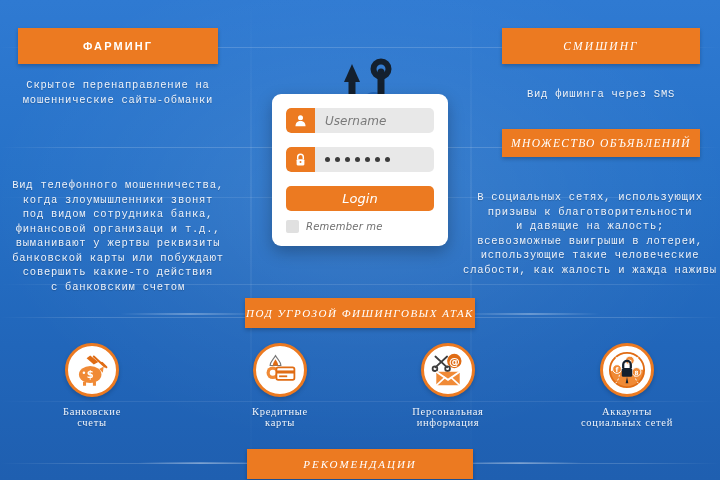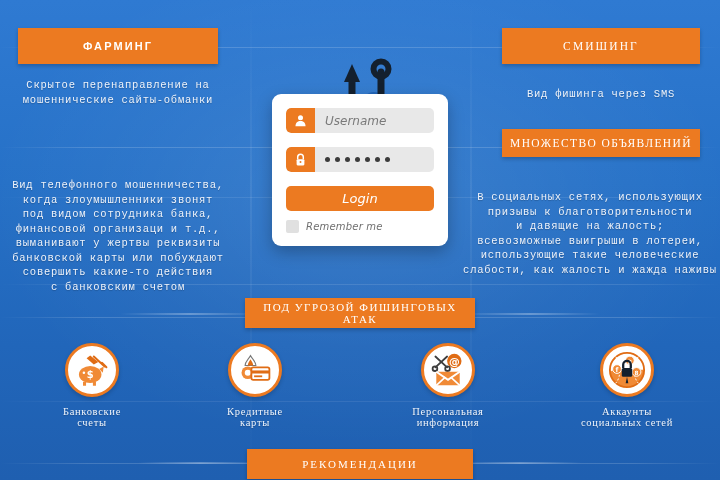--- a/index.html
+++ b/index.html
@@ -26,25 +26,25 @@
   }
 
   
   .banner{
     position:absolute;
     background:#ec7a21;
     box-shadow:0 2px 4px rgba(0,0,0,0.22);
     display:flex;align-items:center;justify-content:center;
     color:#ffffff;
     letter-spacing:2.1px;
-    text-align:center;
+    text-align:left;
     box-sizing:border-box;
   }
   .banner-sans{font-family:"Liberation Sans", sans-serif;font-weight:bold;}
-  .banner-serif{font-family:"Liberation Serif", serif;font-weight:normal;}
+  .banner-serif{font-family:"Liberation Serif", serif;font-weight:normal;font-style:italic;}
 
   .desc{
     position:absolute;
     color:#eef3fb;
     font-family:Liberation Mono, monospace;
     font-size:10.5px;
     line-height:14.5px;
     letter-spacing:0.75px;
     text-align:center;
     text-shadow:0 1px 1px rgba(0,0,0,0.22);
@@ -214,21 +214,21 @@
         <rect x="10" y="33" width="3.4" height="4.5" fill="#f08a36"></rect>
         <rect x="21" y="33" width="3.4" height="4.5" fill="#f08a36"></rect>
         <circle cx="11" cy="23" r="1.4" fill="#ffffff"></circle>
         <text x="18" y="29" font-family="DejaVu Sans, sans-serif" font-size="11" font-weight="bold" fill="#ffffff" text-anchor="middle">$</text>
       </svg>
     </div>
     <div class="icon-caption" style="white-space:pre-line;">Банковские
 счеты</div>
   </div>
 
-  <div class="icon-item" style="left:180px;top:343px;">
+  <div class="icon-item" style="left:205px;top:343px;">
     <div class="icon-circle">
       <svg width="36" height="36" viewBox="0 0 40 40">
         <path d="M15 4 C18 9 21 11 21 15 L9 15 C9 11 12 9 15 4 Z" fill="#ffffff" stroke="#777" stroke-width="1.2"></path>
         <path d="M15 8 C16.6 11 18 12.4 18 15 L12 15 C12 12.4 13.4 11 15 8 Z" fill="#e06c14"></path>
         <circle cx="12" cy="23" r="7" fill="#f08a36"></circle>
         <circle cx="12" cy="23" r="3.4" fill="#ffffff"></circle>
         <rect x="16" y="17" width="20" height="14" rx="2" fill="#ffffff" stroke="#e06c14" stroke-width="2"></rect>
         <rect x="16" y="20.5" width="20" height="3.4" fill="#e06c14"></rect>
         <rect x="19" y="26" width="9" height="2" fill="#e06c14"></rect>
       </svg>

